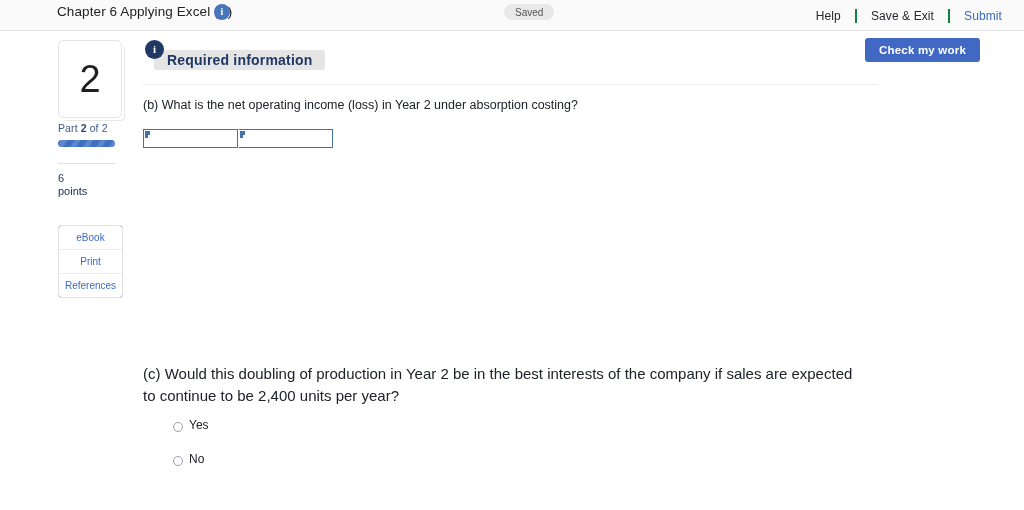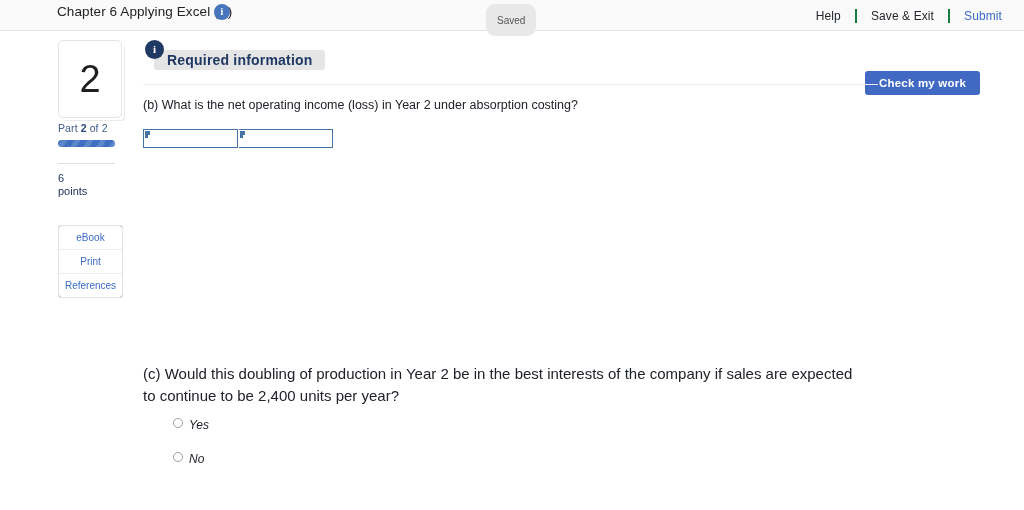--- a/index.html
+++ b/index.html
@@ -51,23 +51,23 @@
   }
   .info-icon-circle span {
     color: #ffffff;
     font-size: 10px;
     font-weight: bold;
     font-family: "Liberation Serif", serif;
     line-height: 1;
   }
   .saved-pill {
     position: absolute;
-    left: 486px;
+    left: 504px;
     top: 4px;
-    height: 32px;
+    height: 16px;
     padding: 0 11px;
     border-radius: 9px;
     background: #e8e8e8;
     color: #555555;
     font-size: 10px;
     display: flex;
     align-items: center;
     justify-content: center;
   }
   .header-actions {
@@ -107,21 +107,20 @@
     border-radius: 3px;
     color: #ffffff;
     font-size: 11.5px;
     font-weight: bold;
     font-family: "Liberation Sans", sans-serif;
     letter-spacing: 0.2px;
     cursor: pointer;
     display: flex;
     align-items: center;
     justify-content: center;
-    margin-top: 33px;
   }
 
   
   .sidebar {
     position: absolute;
     left: 58px;
     top: 40px;
     width: 84px;
   }
   .qnum-card {
@@ -316,25 +315,24 @@
     color: #20232a;
     line-height: 1.45;
   }
   .radio-group {
     position: absolute;
     left: 30px;
     top: 378px;
   }
   .radio-row {
     display: flex;
-    align-items: flex-start;
+    align-items: flex-end;
     height: 14px;
     margin-bottom: 20px;
     cursor: pointer;
-    font-style: italic;
   }
   .radio-mark {
     width: 10px;
     height: 10px;
     border: 1px solid #9aa0a6;
     border-radius: 50%;
     background: #ffffff;
     box-sizing: border-box;
     flex: none;
   }

